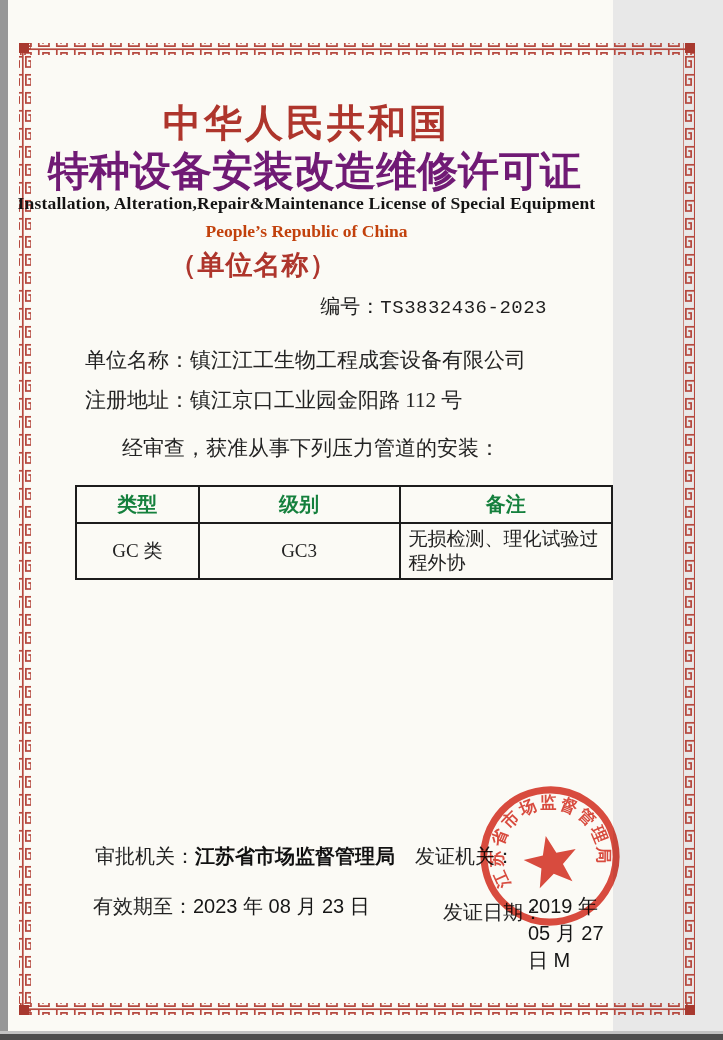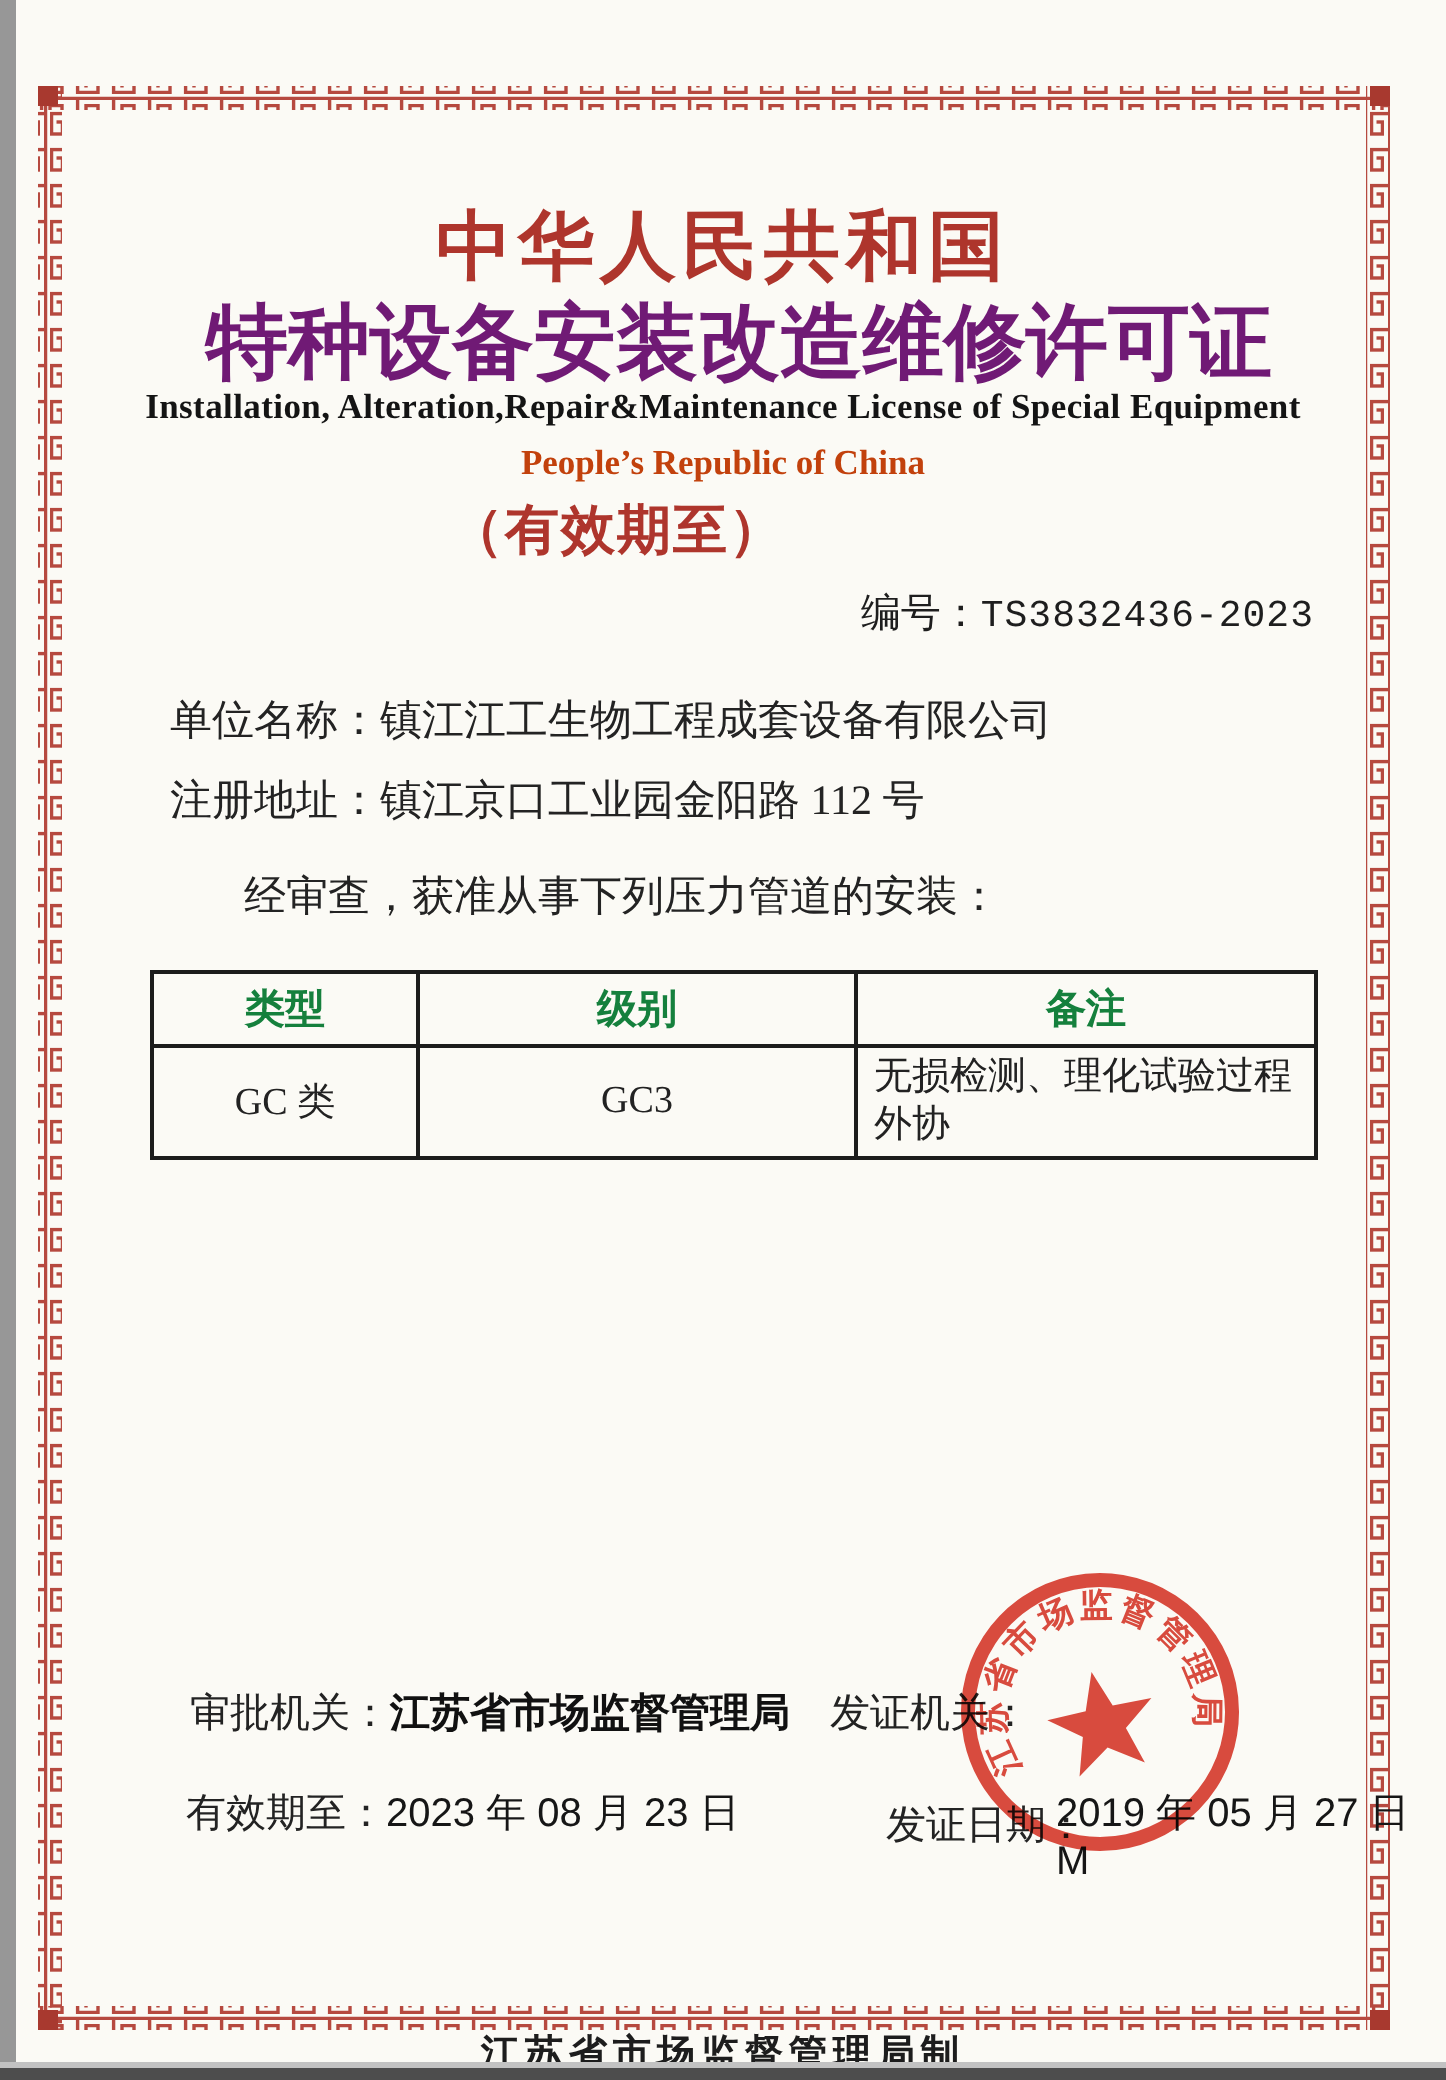--- a/index.html
+++ b/index.html
@@ -1,18 +1,18 @@
 <!DOCTYPE html>
 <html><head>
 <meta charset="utf-8">
 <style>
   html,body{margin:0;padding:0;}
   body{width:723px;height:1040px;overflow:hidden;background:#e8e8e8;}
   .page{
-    position:relative;width:723px;height:1040px;
+    position:relative;width:613px;height:1040px;
     background:#fbfaf5;
     font-family:"Liberation Serif","DejaVu Serif",serif;
     color:#262626;
   }
   
   .edge-left{position:absolute;left:0;top:0;width:8px;height:1040px;background:#979797;}
   .edge-bottom{position:absolute;left:0;bottom:0;width:723px;height:6px;background:#4d4d4d;}
   .edge-bottom-light{position:absolute;left:0;bottom:6px;width:723px;height:3px;background:#c2c2c2;}
   
   .border-svg{position:absolute;left:0;top:0;}
@@ -81,21 +81,21 @@
     <rect x="19" y="43" width="10" height="10" fill="#a8392f"></rect>
     <rect x="685" y="43" width="10" height="10" fill="#a8392f"></rect>
     <rect x="19" y="1005" width="10" height="10" fill="#a8392f"></rect>
     <rect x="685" y="1005" width="10" height="10" fill="#a8392f"></rect>
   </svg>
 
   <div class="t-abs title-cn1">中华人民共和国</div>
   <div class="t-abs title-cn2">特种设备安装改造维修许可证</div>
   <div class="t-abs title-en1">Installation, Alteration,Repair&amp;Maintenance License of Special Equipment</div>
   <div class="t-abs title-en2">People’s Republic of China</div>
-  <div class="t-abs subtitle">（有效期至）</div>
+  <div class="t-abs subtitle">（单位名称）</div>
 
   <div class="number-line">
     <span>编号：</span><span class="num-val">TS3832436-2023</span>
   </div>
 
   <div class="field f-unit">
     <span>单位名称：</span><span>镇江江工生物工程成套设备有限公司</span>
   </div>
   <div class="field f-addr">
     <span>注册地址：</span><span>镇江京口工业园金阳路 112 号</span>
@@ -136,19 +136,18 @@
     <g transform="rotate(-12)">
       <circle cx="0" cy="0" r="66" fill="none" stroke="#d8382b" stroke-width="7"></circle>
       <path id="sealArc" d="M -45.1 16.4 A 48 48 0 1 1 45.1 16.4" fill="none"></path>
       <text font-size="16.5" font-weight="bold" fill="#d8382b" font-family="Liberation Sans, DejaVu Sans, sans-serif" letter-spacing="2.5">
         <textPath href="#sealArc" startOffset="50%" text-anchor="middle">江苏省市场监督管理局</textPath>
       </text>
       <path fill="#d8382b" d="M 0,-26.4 L 6.9,-7.9 L 26.6,-7.5 L 11.0,4.5 L 16.7,23.4 L 0,12.2 L -16.7,23.4 L -11.0,4.5 L -26.6,-7.5 L -6.9,-7.9 Z" transform="translate(0,6)"></path>
     </g>
   </svg>
 
-  <div class="t-abs caption">江苏省市场监督管理局制</div>
 
   <div class="edge-left"></div>
   <div class="edge-bottom-light"></div>
   <div class="edge-bottom"></div>
 
 </div>
 
 </body></html>

